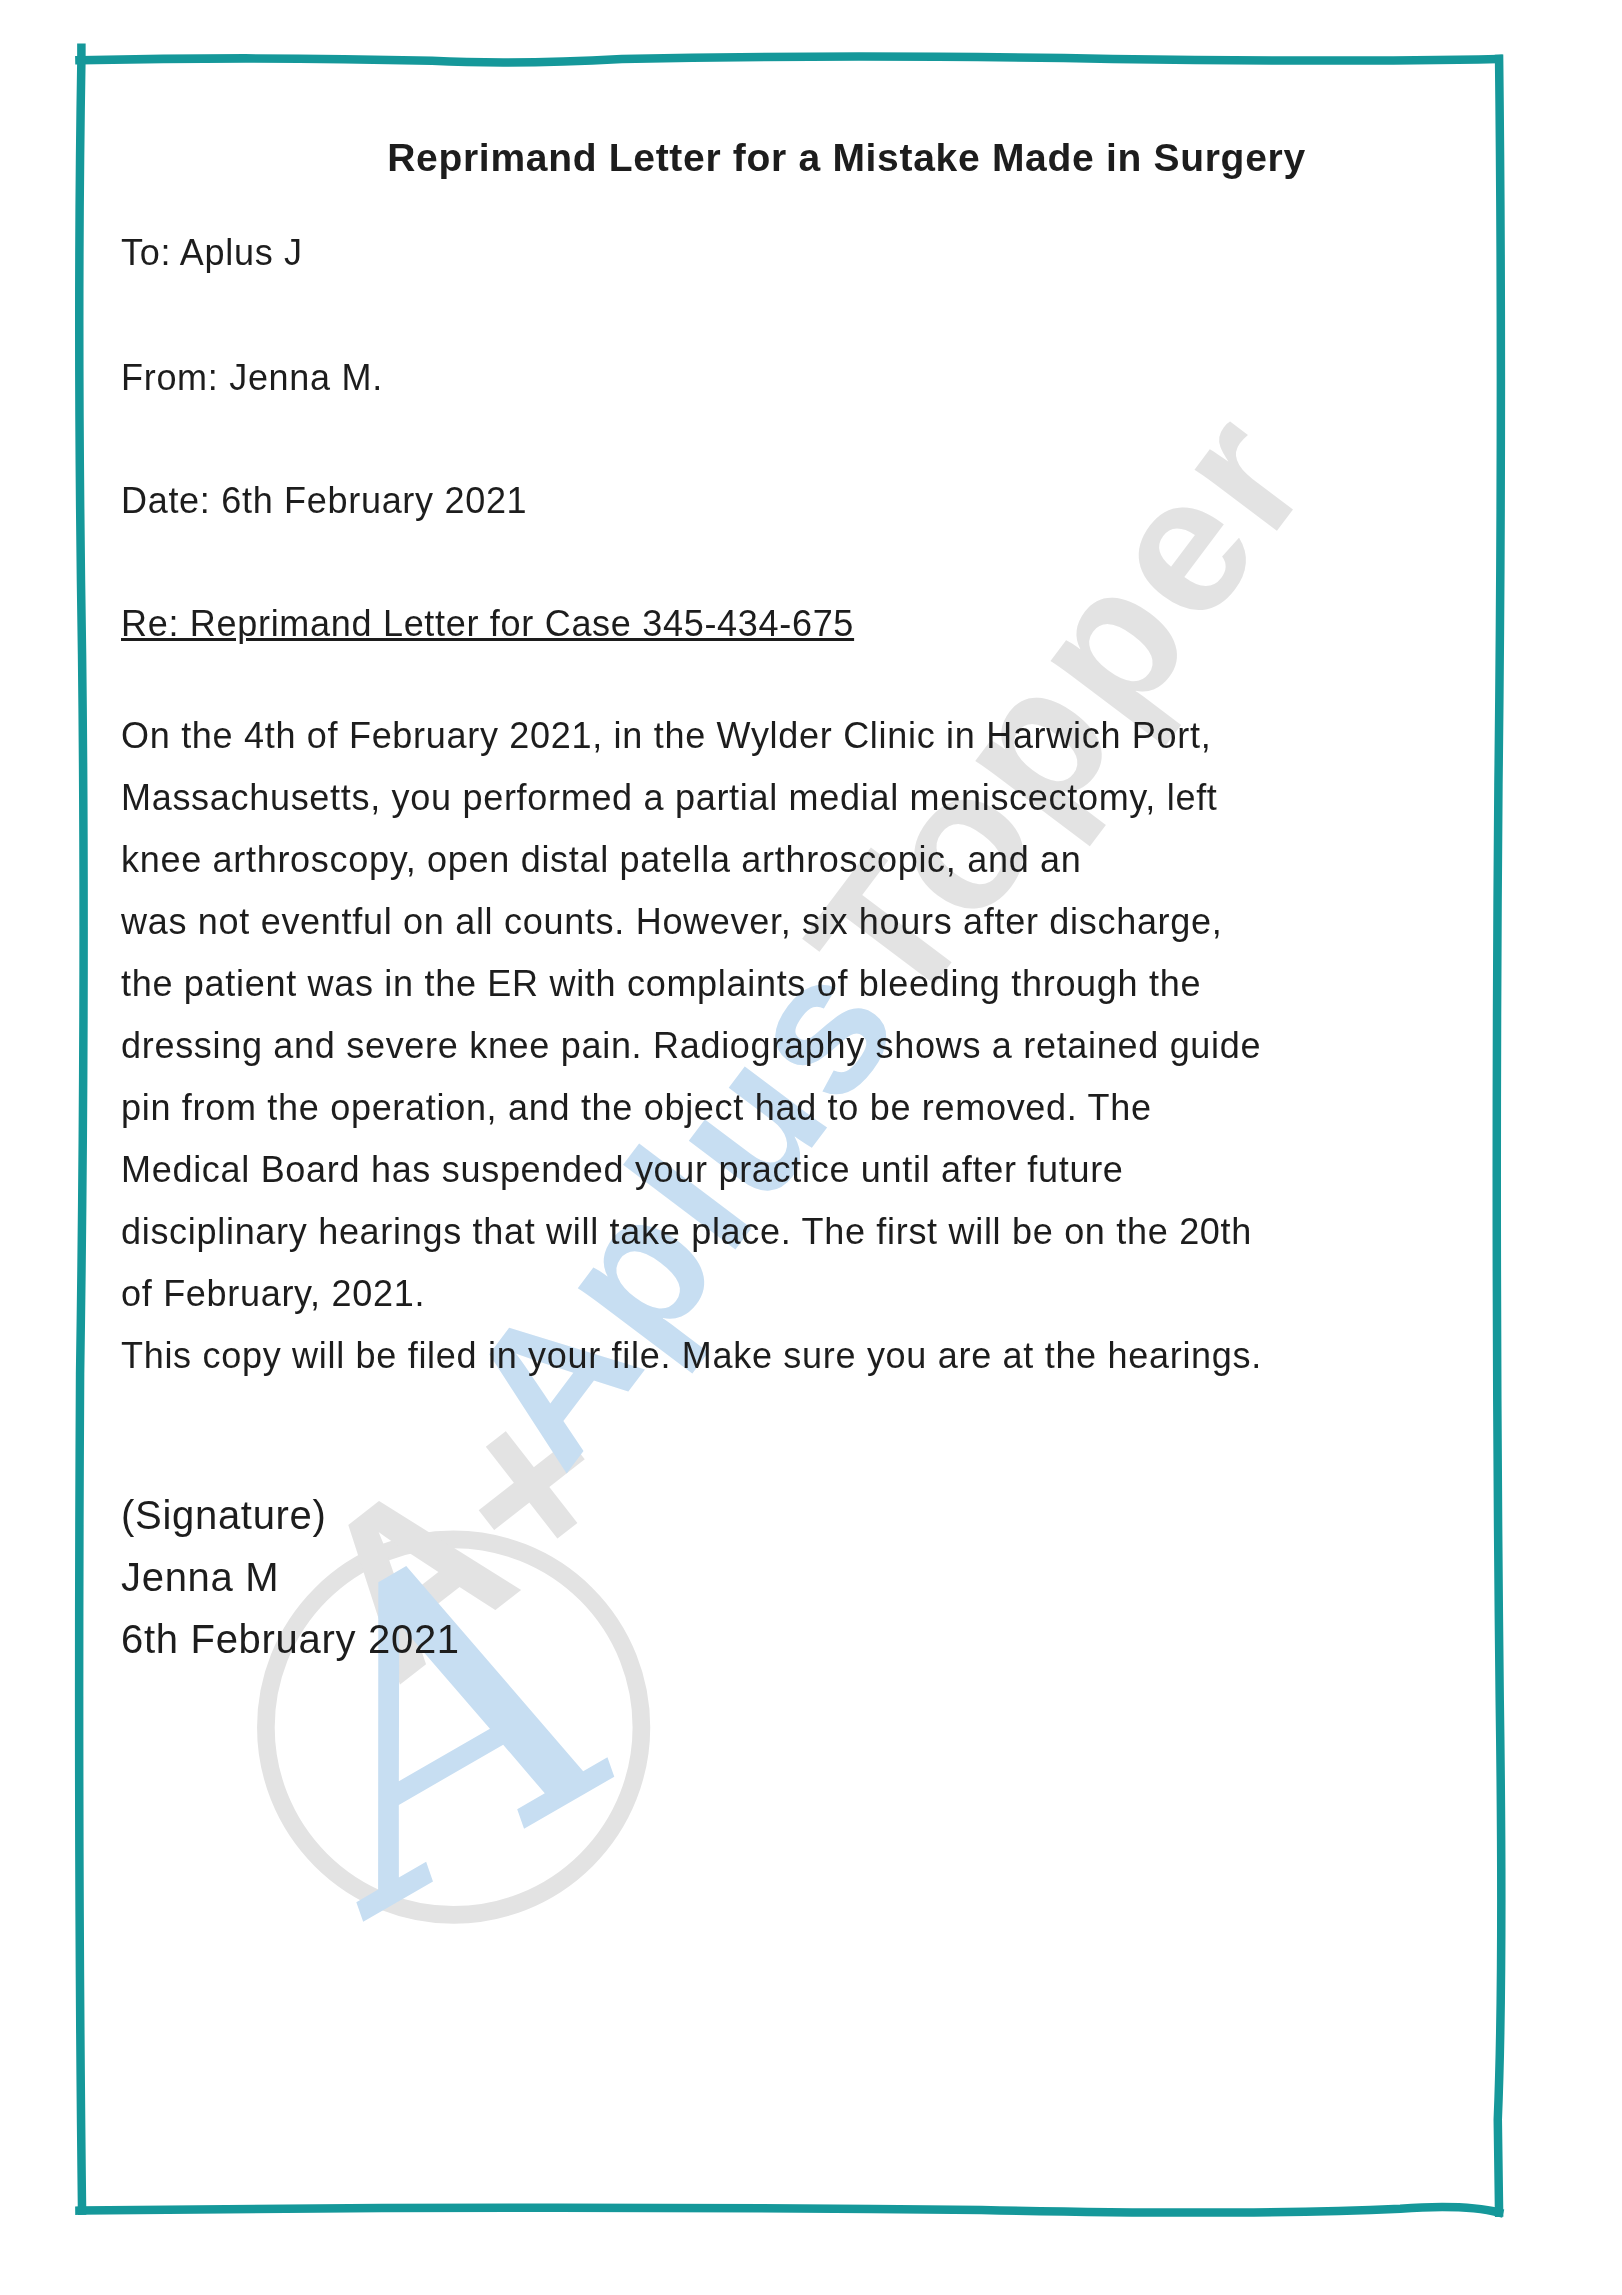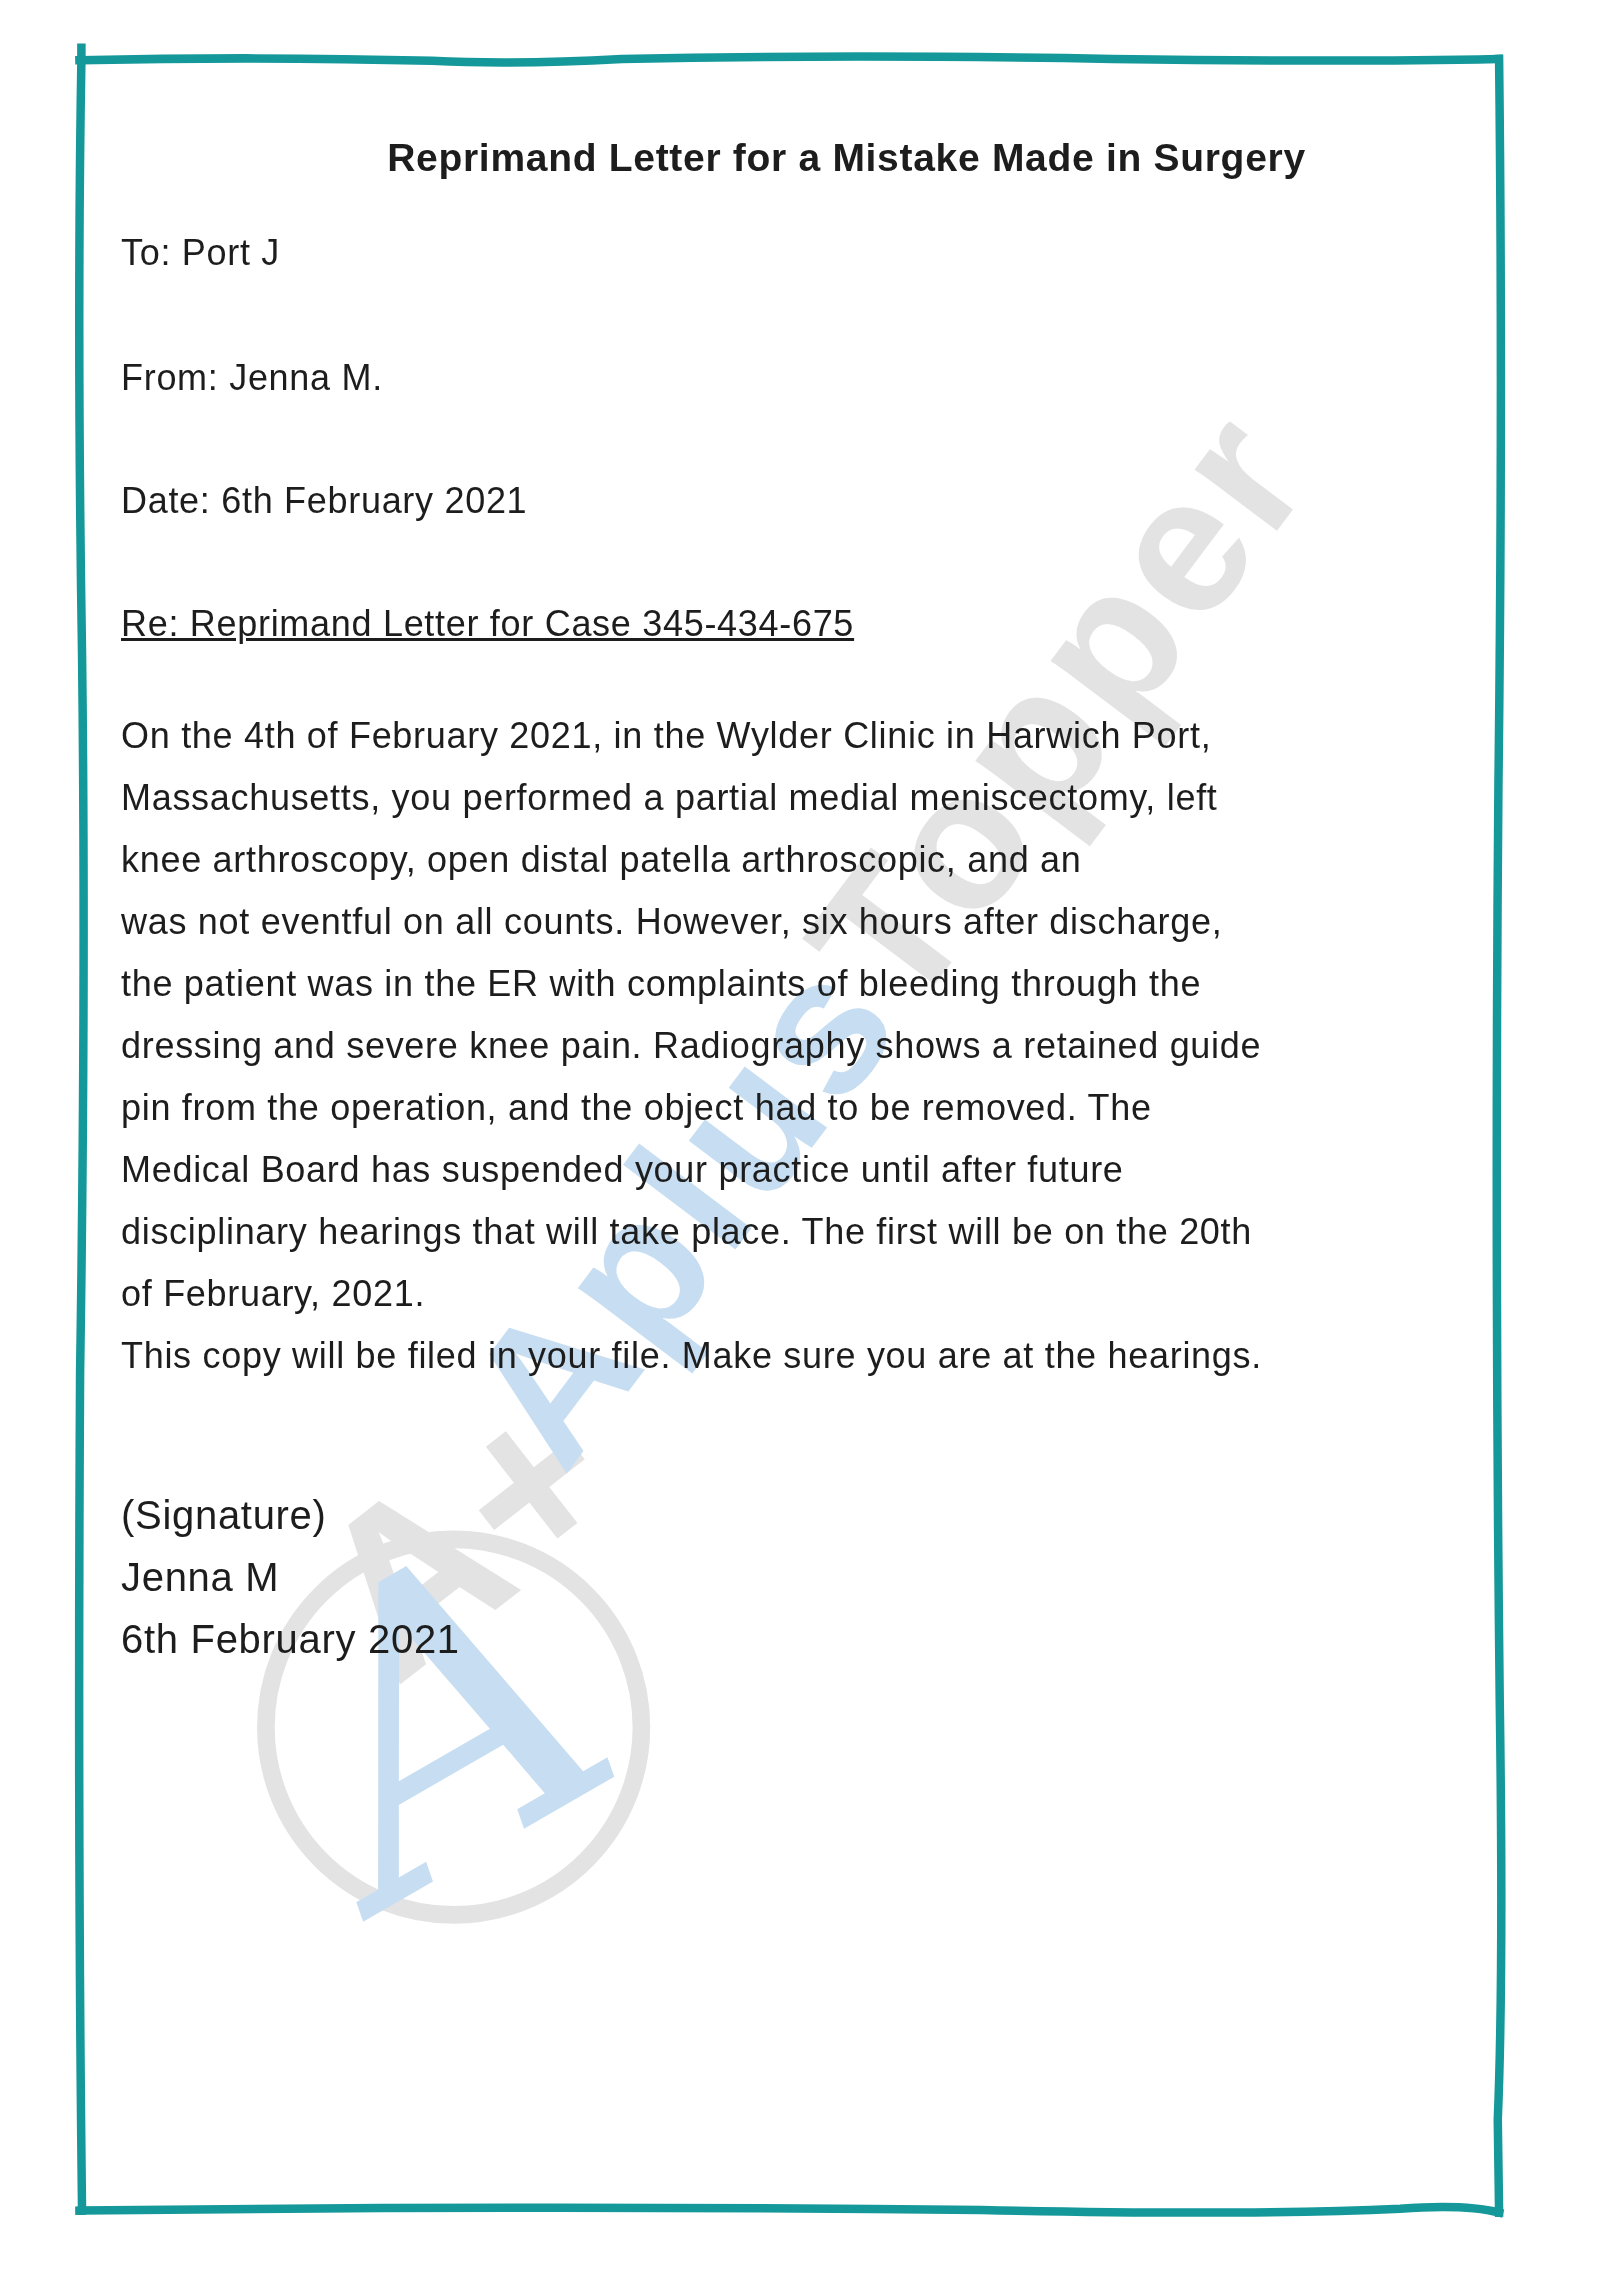--- a/index.html
+++ b/index.html
@@ -110,21 +110,21 @@
     <div class="wm-script">A</div>
   </div>
 
   <div class="wm-word">
     <span class="wm-blue">Aplus</span><span class="wm-gray">Topper</span>
   </div>
 
   <div class="letter">
     <h1 class="title">Reprimand Letter for a Mistake Made in Surgery</h1>
 
-    <div class="hline h-to">To: Port J</div>
+    <div class="hline h-to">To: Aplus J</div>
     <div class="hline h-from">From: Jenna M.</div>
     <div class="hline h-date">Date: 6th February 2021</div>
     <div class="hline h-re">Re: Reprimand Letter for Case 345-434-675</div>
 
     <div class="body-block">
       <div class="body-line">On the 4th of February 2021, in the Wylder Clinic in Harwich Port,</div>
       <div class="body-line">Massachusetts, you performed a partial medial meniscectomy, left</div>
       <div class="body-line">knee arthroscopy, open distal patella arthroscopic, and an</div>
       <div class="body-line">was not eventful on all counts. However, six hours after discharge,</div>
       <div class="body-line">the patient was in the ER with complaints of bleeding through the</div>

